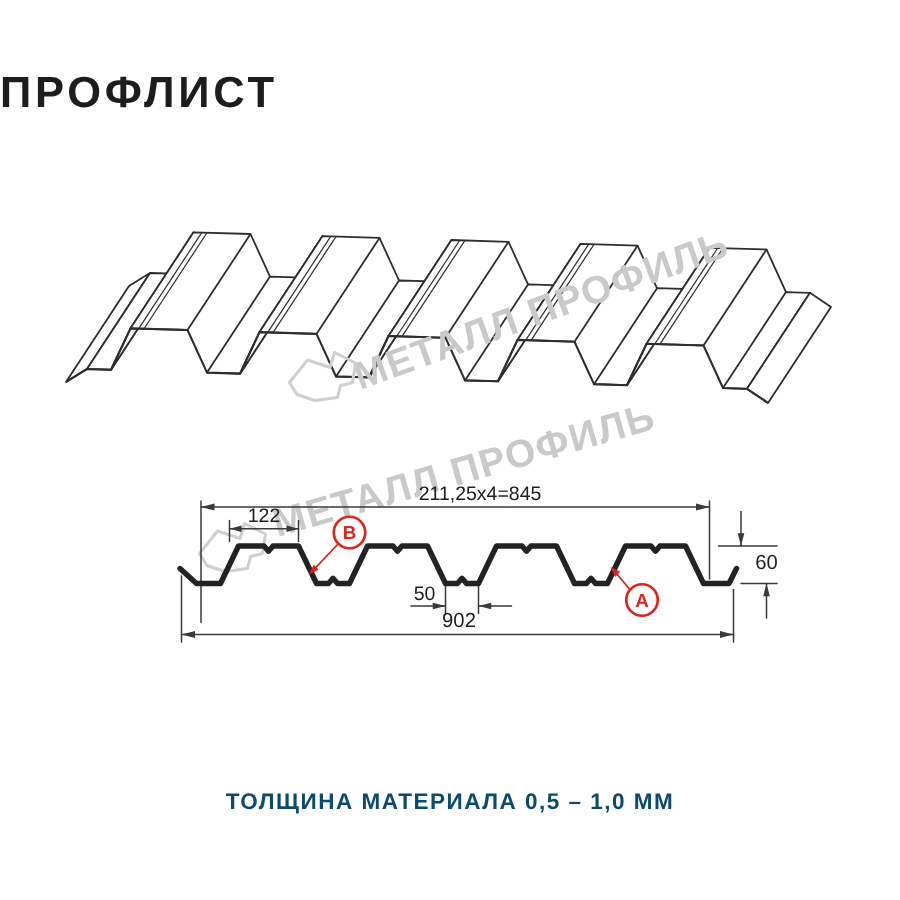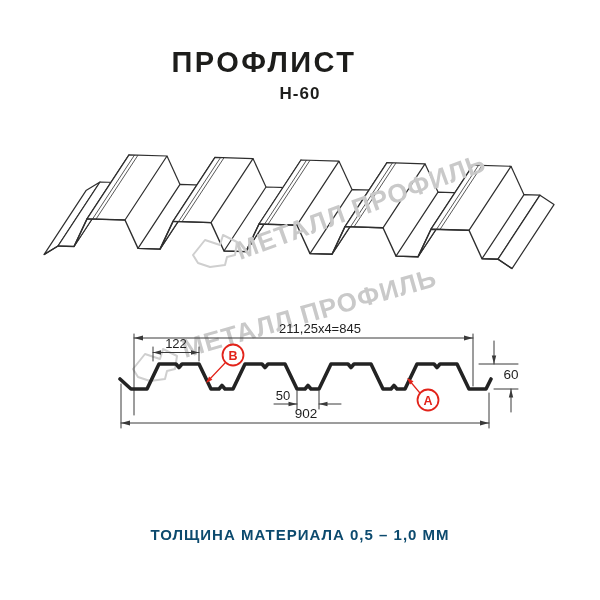--- a/index.html
+++ b/index.html
@@ -1,36 +1,35 @@
 <!DOCTYPE html>
 <html><head>
 <meta charset="utf-8">
 <style>
   html,body{margin:0;padding:0;}
   .page{position:relative;width:600px;height:600px;background:#ffffff;overflow:hidden;
         font-family:"Liberation Sans",sans-serif;}
-  .title{position:absolute;top:46px;left:0;width:528px;text-align:center;
+  .title{position:absolute;top:46px;left:0;width:528px;text-align:left;
          font-size:29px;font-weight:bold;letter-spacing:2.5px;color:#1d1d1b;margin:0;}
   .subtitle{position:absolute;top:84px;left:0;width:600px;text-align:center;
             font-size:17px;font-weight:600;letter-spacing:1px;color:#1d1d1b;}
   .footer{position:absolute;top:526px;left:0;width:600px;text-align:center;
           font-size:15px;font-weight:bold;letter-spacing:1px;color:#0c4a6e;}
   svg{position:absolute;top:0;left:0;}
   .dimtxt{font-size:13px;fill:#1e1e1e;}
   .dimtxt2{font-size:13.5px;fill:#1e1e1e;}
   .callout{font-size:12.5px;font-weight:bold;fill:#e2231a;}
   .wm{font-size:26px;font-weight:bold;letter-spacing:1px;fill:#c9c9c9;}
 </style>
 </head>
 <body>
 
 <div class="page">
 
   <h1 class="title">ПРОФЛИСТ</h1>
-  <div class="subtitle">Н-60</div>
 
   <svg width="600" height="600" viewBox="0 0 600 600">
 
     <g id="iso">
         <polyline points="167.0,156.0 180.0,184.4" fill="none" stroke="#2e2e2e" stroke-width="1.2"></polyline>
         <polyline points="253.0,158.6 266.0,187.0" fill="none" stroke="#2e2e2e" stroke-width="1.2"></polyline>
         <polyline points="339.0,161.2 352.0,189.6" fill="none" stroke="#2e2e2e" stroke-width="1.2"></polyline>
         <polyline points="425.0,163.8 438.0,192.1" fill="none" stroke="#2e2e2e" stroke-width="1.2"></polyline>
         <polyline points="511.0,166.3 524.0,194.7" fill="none" stroke="#2e2e2e" stroke-width="1.2"></polyline>
         <polygon points="44.0,254.6 58.0,246.0 100.0,182.0 86.0,190.6" fill="#ffffff" stroke="#2e2e2e" stroke-width="1.2" stroke-linejoin="round"></polygon>

